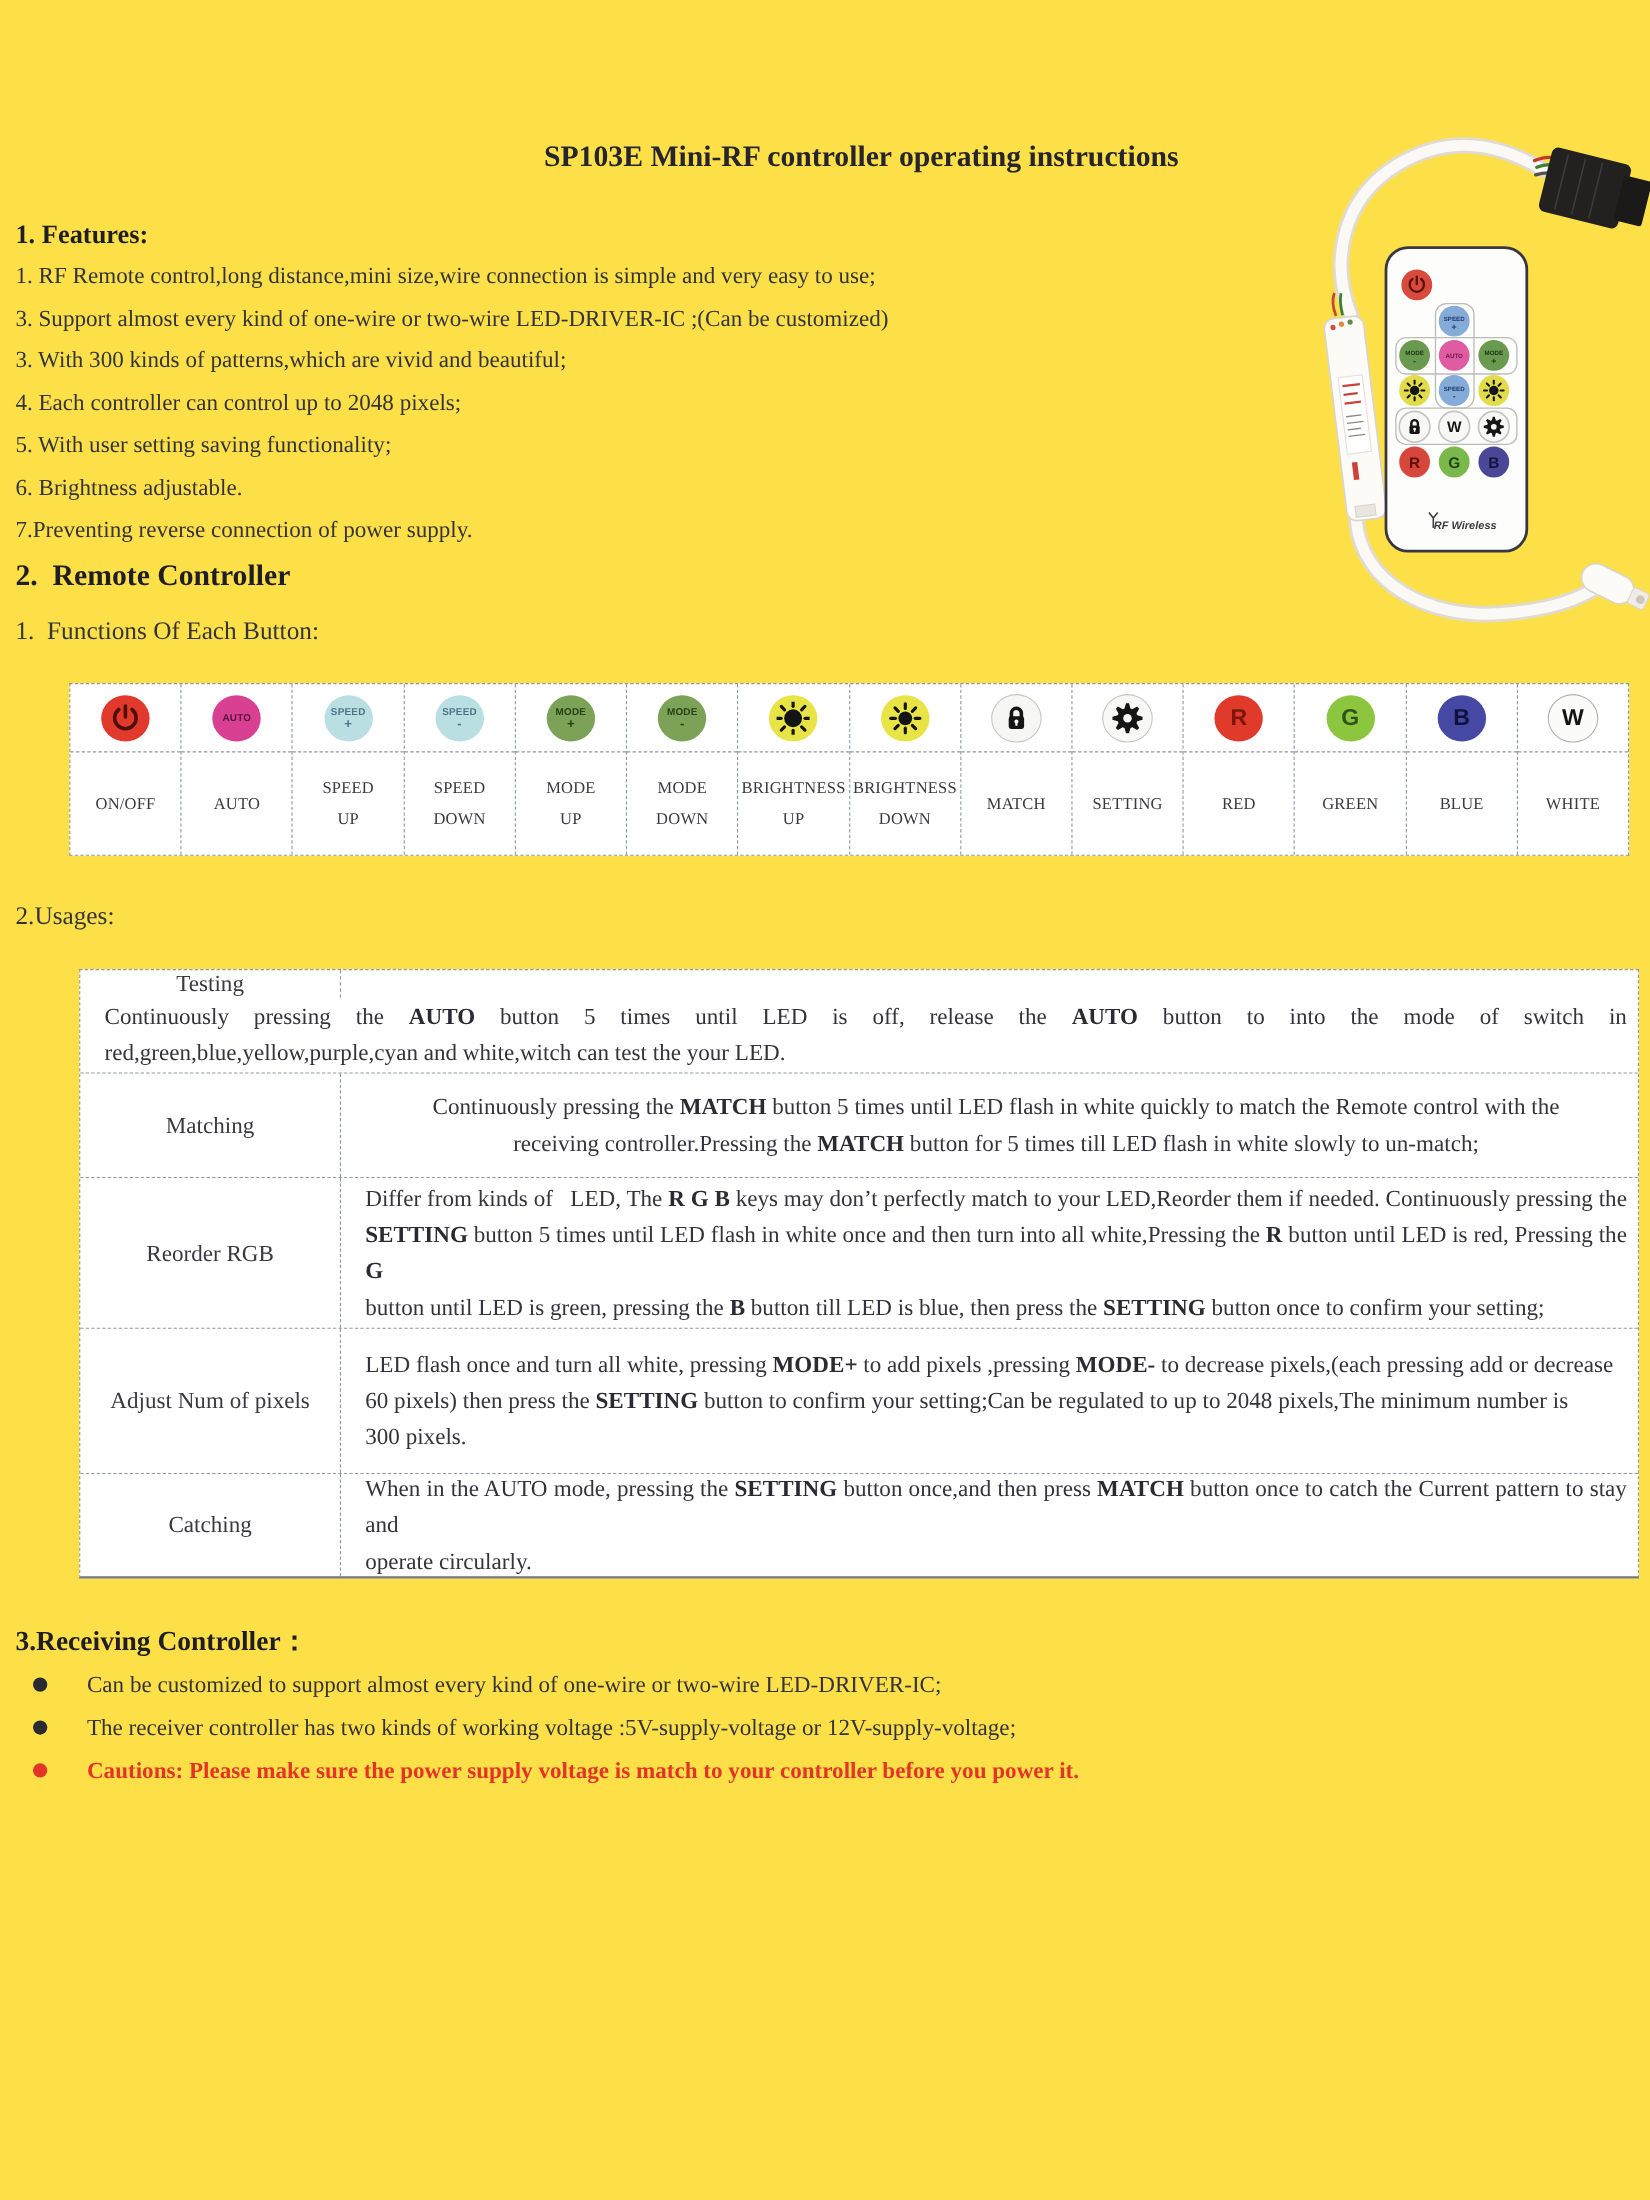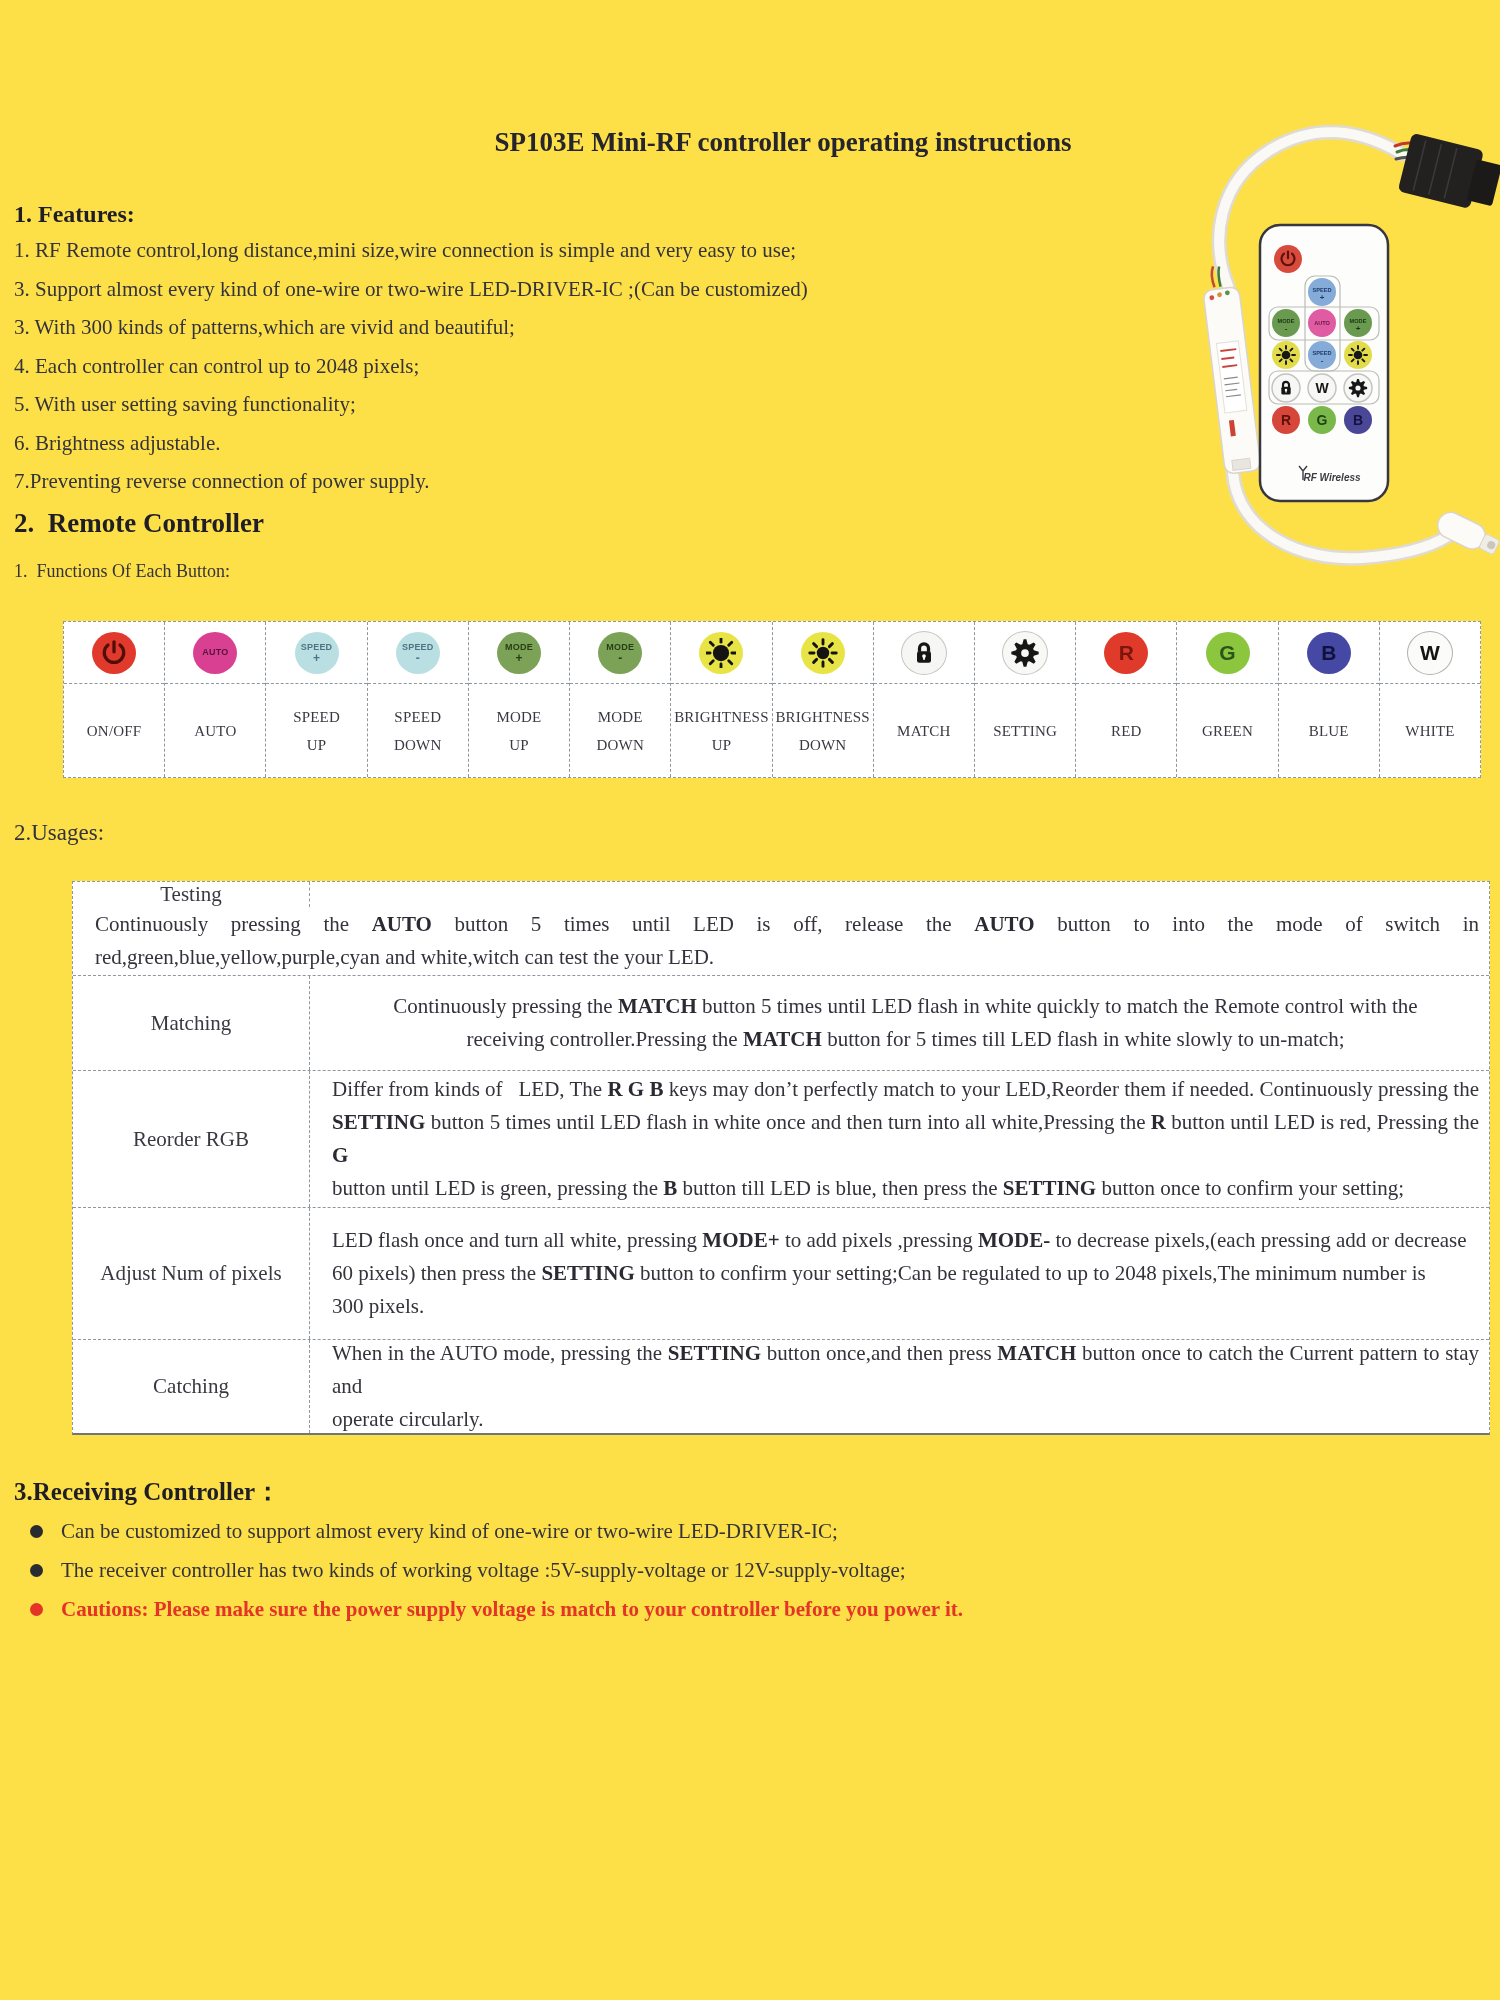--- a/index.html
+++ b/index.html
@@ -9,21 +9,21 @@
     overflow:hidden;margin:0 auto;
   }
   .abs{position:absolute;}
   #title{top:127px;left:66px;width:1434px;text-align:center;
     font-weight:bold;font-size:27px;color:#26252e;white-space:pre;}
   .h-bold{font-weight:bold;font-size:24px;color:#1f1e27;white-space:pre-wrap;}
   #features-heading{top:201px;left:14px;}
   #features-list{top:240px;left:14px;width:1050px;}
   .feature-line{font-size:21px;line-height:21px;margin-bottom:17.5px;white-space:pre-wrap;}
   #remote-heading{top:508px;left:14px;font-size:27px;}
-  #remote-sub{top:561px;left:14px;font-size:18px;white-space:pre-wrap;}
+  #remote-sub{top:561px;left:14px;font-size:23px;white-space:pre-wrap;}
 
   
   #button-table{top:621px;left:63px;width:1418px;height:157px;display:flex;
     border:1px dashed #8e979e;box-sizing:border-box;background:#fff;}
   .btn-col{flex:1 1 0;display:flex;flex-direction:column;border-right:1px dashed #8e979e;min-width:0;}
   .btn-col:last-child{border-right:none;}
   .icon-cell{height:61px;border-bottom:1px dashed #8e979e;display:flex;align-items:center;justify-content:center;}
   .cap-cell{flex:1;display:flex;flex-direction:column;align-items:center;justify-content:center;gap:10px;}
   .cap-line{font-size:15px;color:#3a3942;line-height:18px;letter-spacing:.2px;}
   .chip{width:44px;height:42px;border-radius:50%;display:flex;flex-direction:column;
@@ -44,21 +44,21 @@
     align-items:center;justify-content:center;font-size:21px;color:#3a3942;box-sizing:border-box;}
   .u-body{flex:1;display:flex;flex-direction:column;justify-content:center;
     padding:0 10px 0 22px;min-width:0;box-sizing:border-box;}
   .u-line{font-size:21px;line-height:33px;white-space:pre-wrap;}
   .u-line b{font-weight:bold;color:#2b2a33;}
   .u-line.j{text-align:justify;text-align-last:justify;}
 
   
   #receiving-heading{top:1475px;left:14px;font-size:25px;}
   #receiving-list{top:1521px;left:30px;width:1100px;}
-  .r-bullet{display:flex;align-items:center;gap:18px;margin-bottom:18px;}
+  .r-bullet{display:flex;align-items:center;gap:36px;margin-bottom:18px;}
   .r-dot{width:13px;height:13px;border-radius:50%;background:#2a2a31;flex:none;}
   .r-text{font-size:21px;line-height:21px;white-space:pre-wrap;}
   .r-bullet.caution .r-dot{background:#e43327;}
   .r-bullet.caution .r-text{color:#e43327;font-weight:bold;}
 
   #photo{top:90px;left:1100px;width:400px;height:480px;}
 </style>
 </head>
 <body>
 

